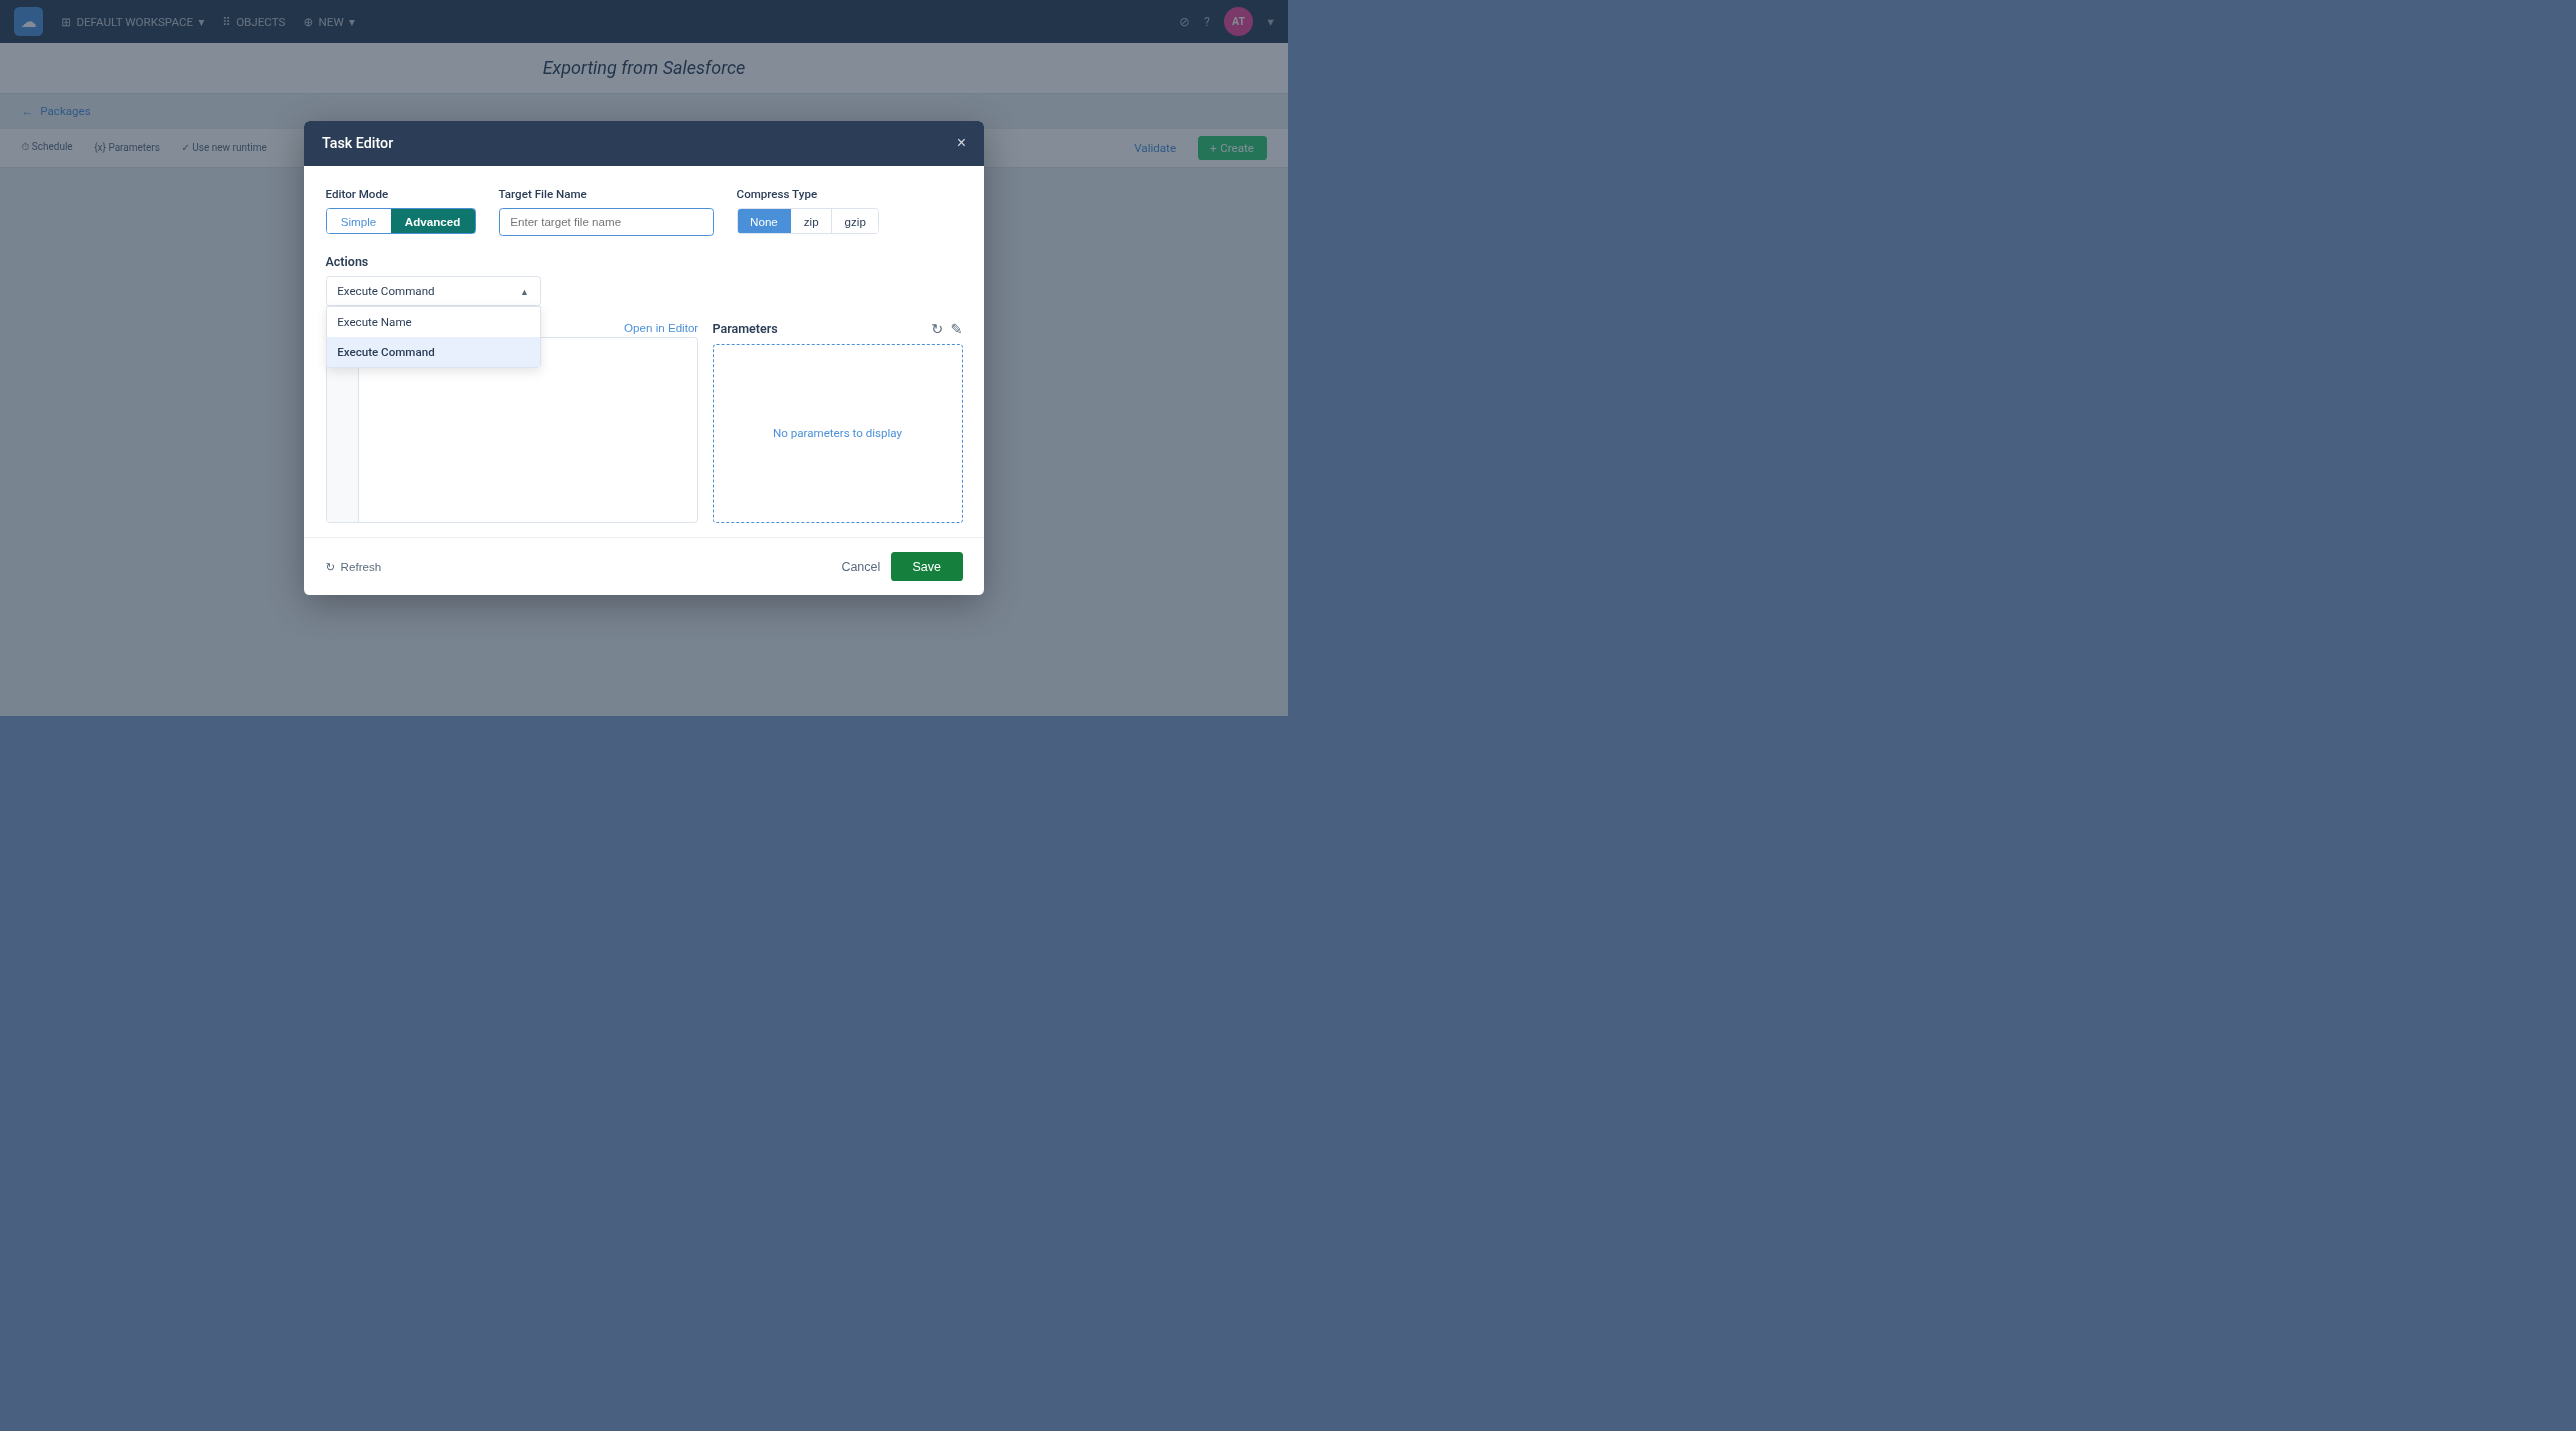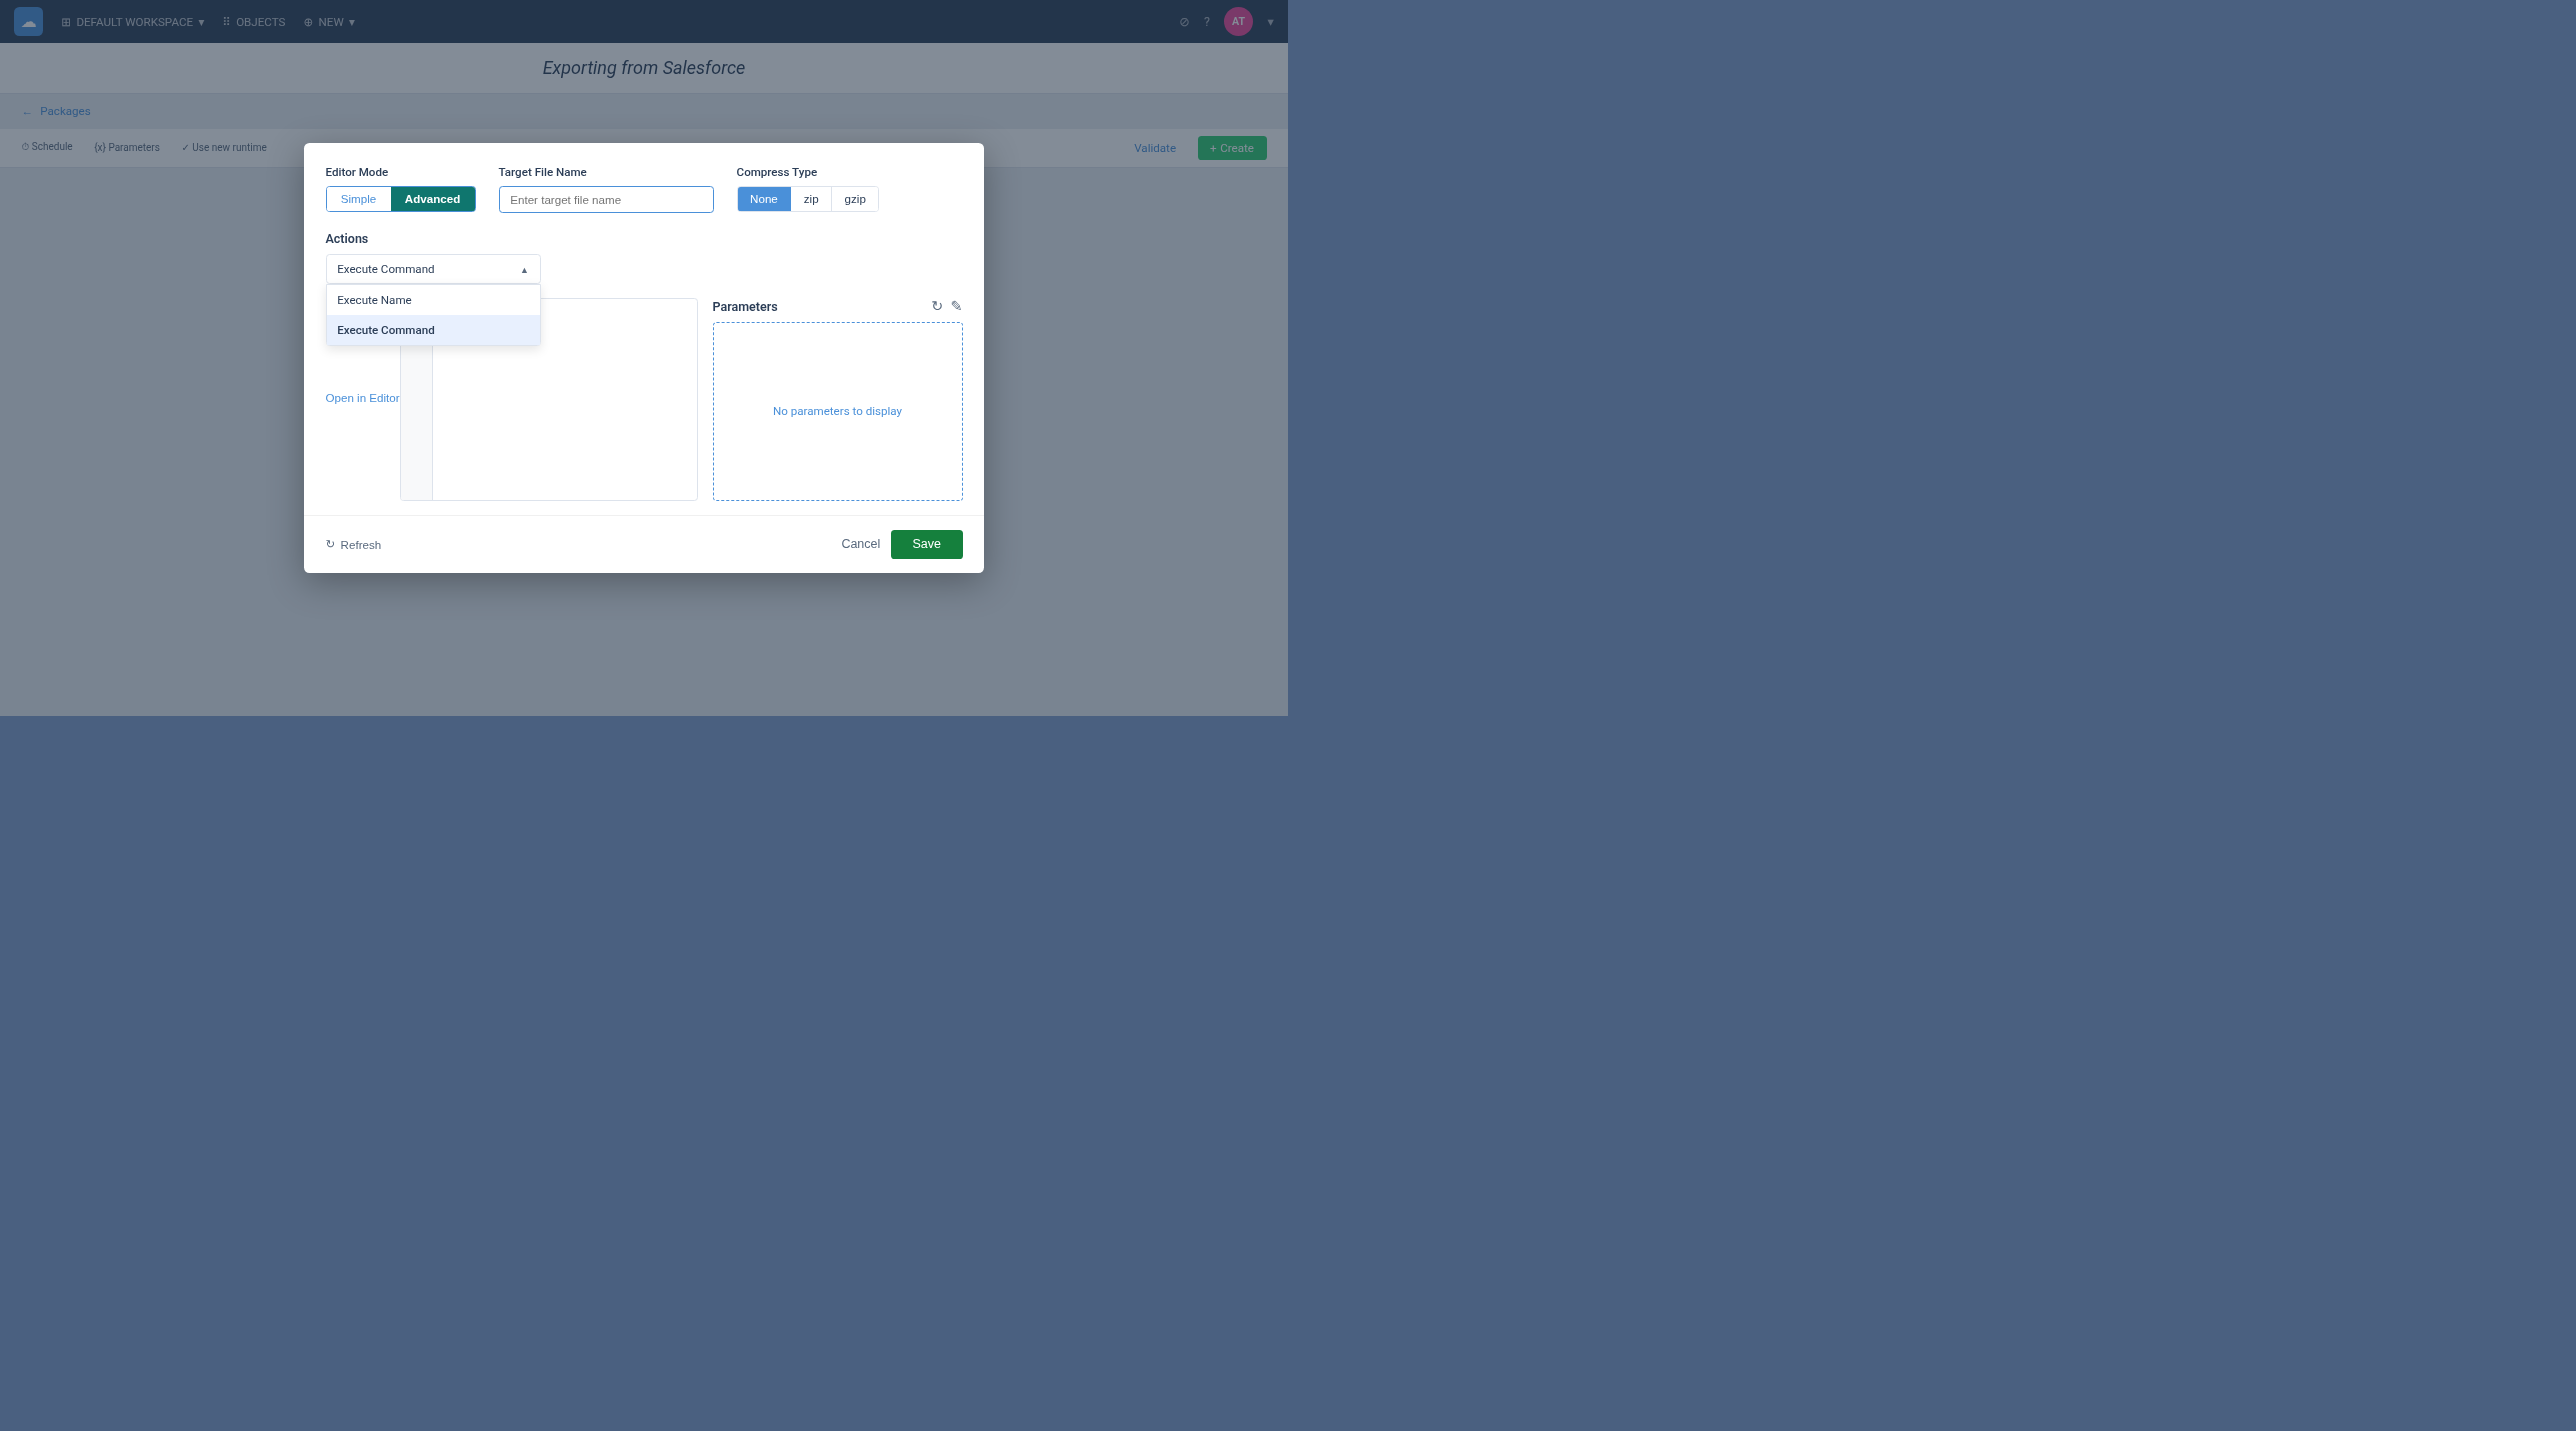--- a/index.html
+++ b/index.html
@@ -315,20 +315,21 @@
     
     .editor-params-row {
       display: flex;
       gap: 14.3px;
       margin-top: 7.2px;
     }
 
     .code-editor-area {
       flex: 1;
       display: flex;
+      flex-direction: column;
     }
 
     .editor-toolbar {
       display: flex;
       justify-content: flex-end;
       margin-bottom: 3.6px;
     }
 
     .open-in-editor-btn {
       color: #4a90d9;
@@ -522,20 +523,24 @@
     <div class="create-btn-bg">
       <span>+</span>
       <span>Create</span>
     </div>
   </div>
 </div>
 
 <div class="overlay">
   <div class="modal">
 
+    <div class="modal-header">
+      <span class="modal-title">Task Editor</span>
+      <button class="modal-close">×</button>
+    </div>
 
     <div class="modal-body">
 
       <div class="form-row">
 
         <div class="form-group">
           <span class="field-label">Editor Mode</span>
           <div class="mode-buttons">
             <button class="mode-btn">Simple</button>
             <button class="mode-btn active">Advanced</button>

